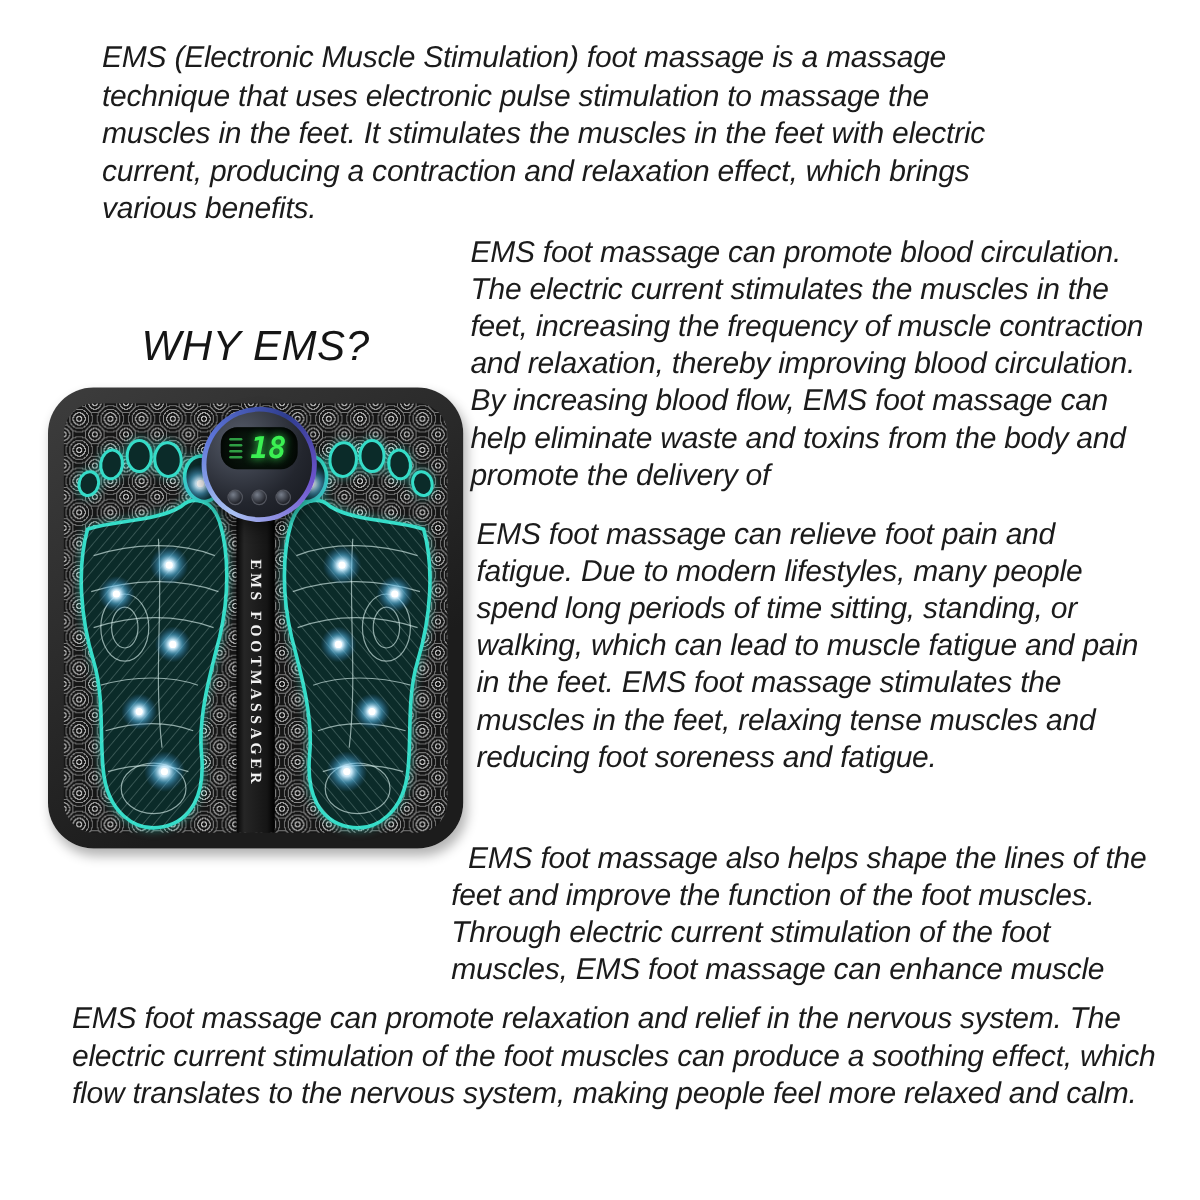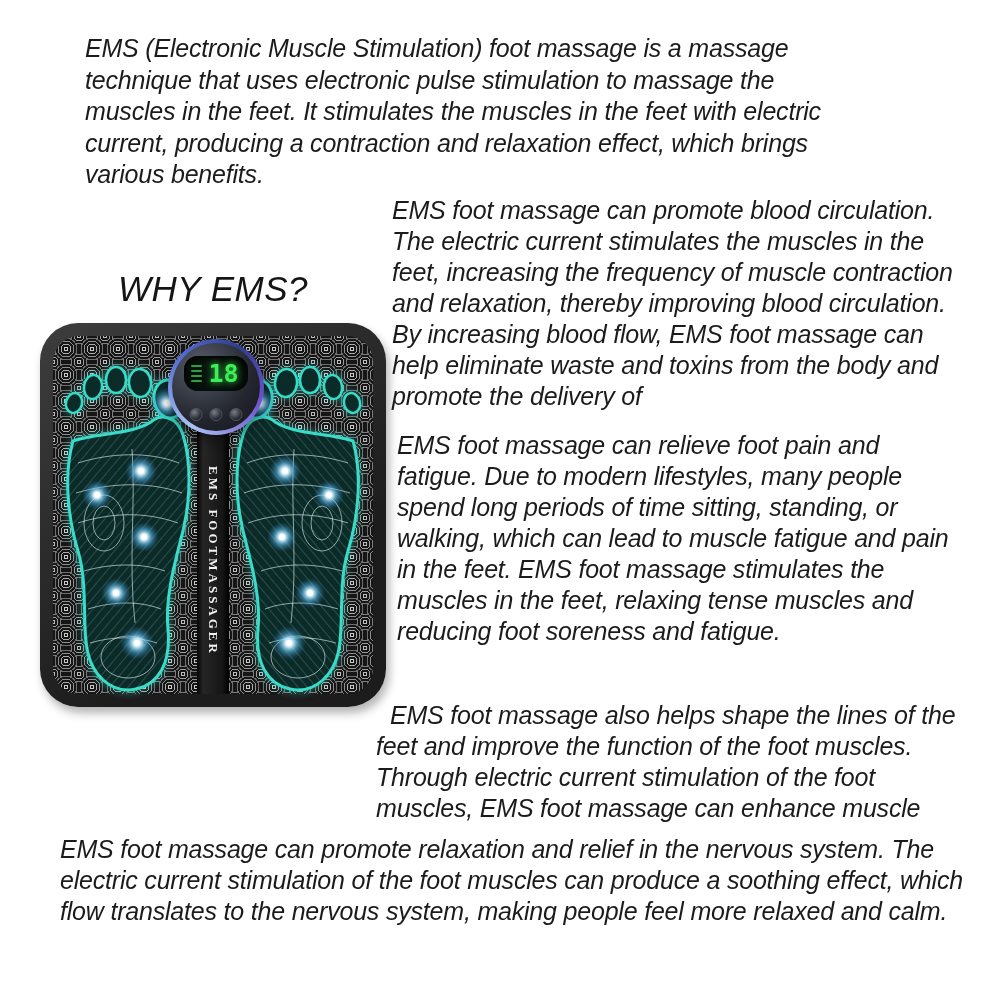--- a/index.html
+++ b/index.html
@@ -42,21 +42,21 @@
 
   
   .device{position:absolute;left:128px;top:16px;width:96px;height:96px;border-radius:50%;
          box-sizing:border-box;padding:4px;box-shadow:0 5px 12px rgba(0,0,0,.45);
          background:conic-gradient(from 210deg,#aac2f2,#5c74d8 25%,#2f3d8f 50%,#6f54cf 72%,#aac2f2);}
   .device-face{width:100%;height:100%;border-radius:50%;position:relative;
          background:radial-gradient(circle at 32% 26%,#565c6a,#23262e 60%,#14161c);}
   .display{position:absolute;left:14%;top:15%;width:72%;height:40%;box-sizing:border-box;
          background:radial-gradient(circle at 50% 40%,#0b1a10,#040905);border-radius:14px;
          display:flex;align-items:center;gap:4px;padding:2px 7px;
-         box-shadow:inset 0 2px 5px rgba(0,0,0,.85);}
+         box-shadow:inset 0 2px 5px rgba(0,0,0,.85);font-style:italic;}
   .disp-labels{display:flex;flex-direction:column;gap:3px;}
   .disp-labels i{display:block;width:11px;height:2px;background:#2f9e44;border-radius:1px;}
   .disp-value{flex:1;text-align:center;font-family:"DejaVu Sans Mono",monospace;font-weight:bold;
          font-size:25px;line-height:1;color:#3bf052;text-shadow:0 0 7px rgba(60,240,90,.9);}
   .device-buttons{position:absolute;left:50%;transform:translateX(-50%);bottom:11%;display:flex;gap:7px;}
   .dev-btn{width:13px;height:13px;border-radius:50%;box-sizing:border-box;border:1px solid #53565f;
          background:radial-gradient(circle at 35% 30%,#777e8b,#23252c 70%);}
 </style>
 </head>
 <body>

